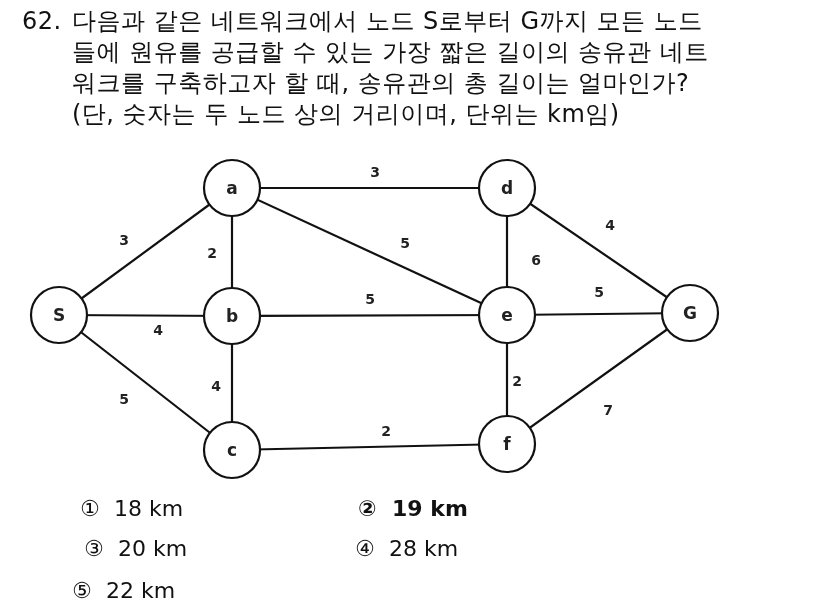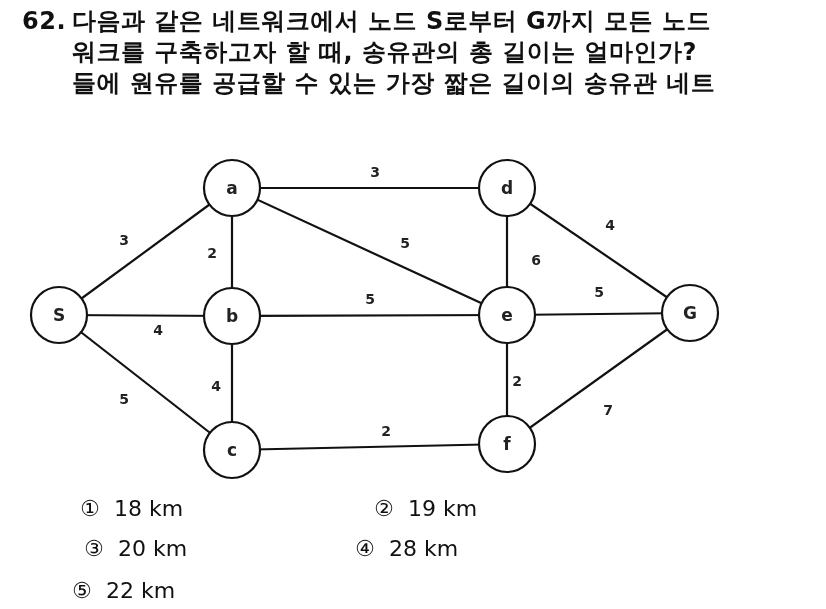--- a/index.html
+++ b/index.html
@@ -1,36 +1,37 @@
 <!DOCTYPE html>
 <html><head>
 <meta charset="utf-8">
 <style>
   html, body { margin: 0; padding: 0; background: #ffffff; }
   body { width: 826px; height: 609px; position: relative; overflow: hidden;
          font-family: "DejaVu Sans", sans-serif; color: #111; }
-  .q-block { position: absolute; left: 22px; top: 6px; width: 800px; font-size: 24px; line-height: 31px; letter-spacing: 0.5px; font-weight: bold; }
+  .q-block { position: absolute; left: 22px; top: 6px; width: 800px; font-size: 24px; line-height: 31px; letter-spacing: 0.5px; }
   .q-line { white-space: nowrap; }
   .q-num { display: inline-block; width: 50px; }
   .indent { padding-left: 50px; }
   svg.graph { position: absolute; left: 0; top: 0; }
   .node circle { fill: #fff; stroke: #111; stroke-width: 2.2; }
   .node text { font-family: "DejaVu Sans", sans-serif; font-weight: bold; font-size: 17px; fill: #222; text-anchor: middle; dominant-baseline: central; }
   .edge line { stroke: #111; stroke-width: 2.2; }
   .wlabel { font-family: "DejaVu Sans", sans-serif; font-weight: bold; font-size: 14px; fill: #222; text-anchor: middle; dominant-baseline: central; }
   .choice { position: absolute; font-size: 22px; white-space: nowrap; }
   .choice .mark { display: inline-block; width: 34px; }
 </style>
 </head>
 <body>
 
 <div class="q-block">
   <div class="q-line"><span class="q-num">62.</span><span>다음과 같은 네트워크에서 노드 S로부터 G까지 모든 노드</span></div>
+  <div class="q-line indent">들에 원유를 공급할 수 있는 가장 짧은 길이의 송유관 네트</div>
   <div class="q-line indent">워크를 구축하고자 할 때, 송유관의 총 길이는 얼마인가?</div>
-  <div class="q-line indent">들에 원유를 공급할 수 있는 가장 짧은 길이의 송유관 네트</div>
+  <div class="q-line indent">(단, 숫자는 두 노드 상의 거리이며, 단위는 km임)</div>
 </div>
 
 <svg class="graph" width="826" height="609" viewBox="0 0 826 609">
   <g id="edges">
       <g class="edge">
         <line x1="59" y1="315" x2="232" y2="188"></line>
       </g>
       <g class="edge">
         <line x1="59" y1="315" x2="232" y2="316"></line>
       </g>
@@ -118,17 +119,17 @@
       </g>
       <g class="node">
         <circle cx="690" cy="313" r="28"></circle>
         <text x="690" y="313">G</text>
       </g>
     </g>
 </svg>
 
 <div id="choices">
     <div class="choice" style="left: 72px; top: 496px; margin-left: 8px;"><span class="mark">①</span><span>18 km</span></div>
-    <div class="choice" style="left: 374px; top: 496px;"><span class="mark">②</span><span>19 km</span></div>
+    <div class="choice" style="left: 358px; top: 496px; font-weight: bold;"><span class="mark">②</span><span>19 km</span></div>
     <div class="choice" style="left: 84px; top: 536px;"><span class="mark">③</span><span>20 km</span></div>
     <div class="choice" style="left: 355px; top: 536px;"><span class="mark">④</span><span>28 km</span></div>
     <div class="choice" style="left: 72px; top: 578px;"><span class="mark">⑤</span><span>22 km</span></div>
   </div>
 
 </body></html>

